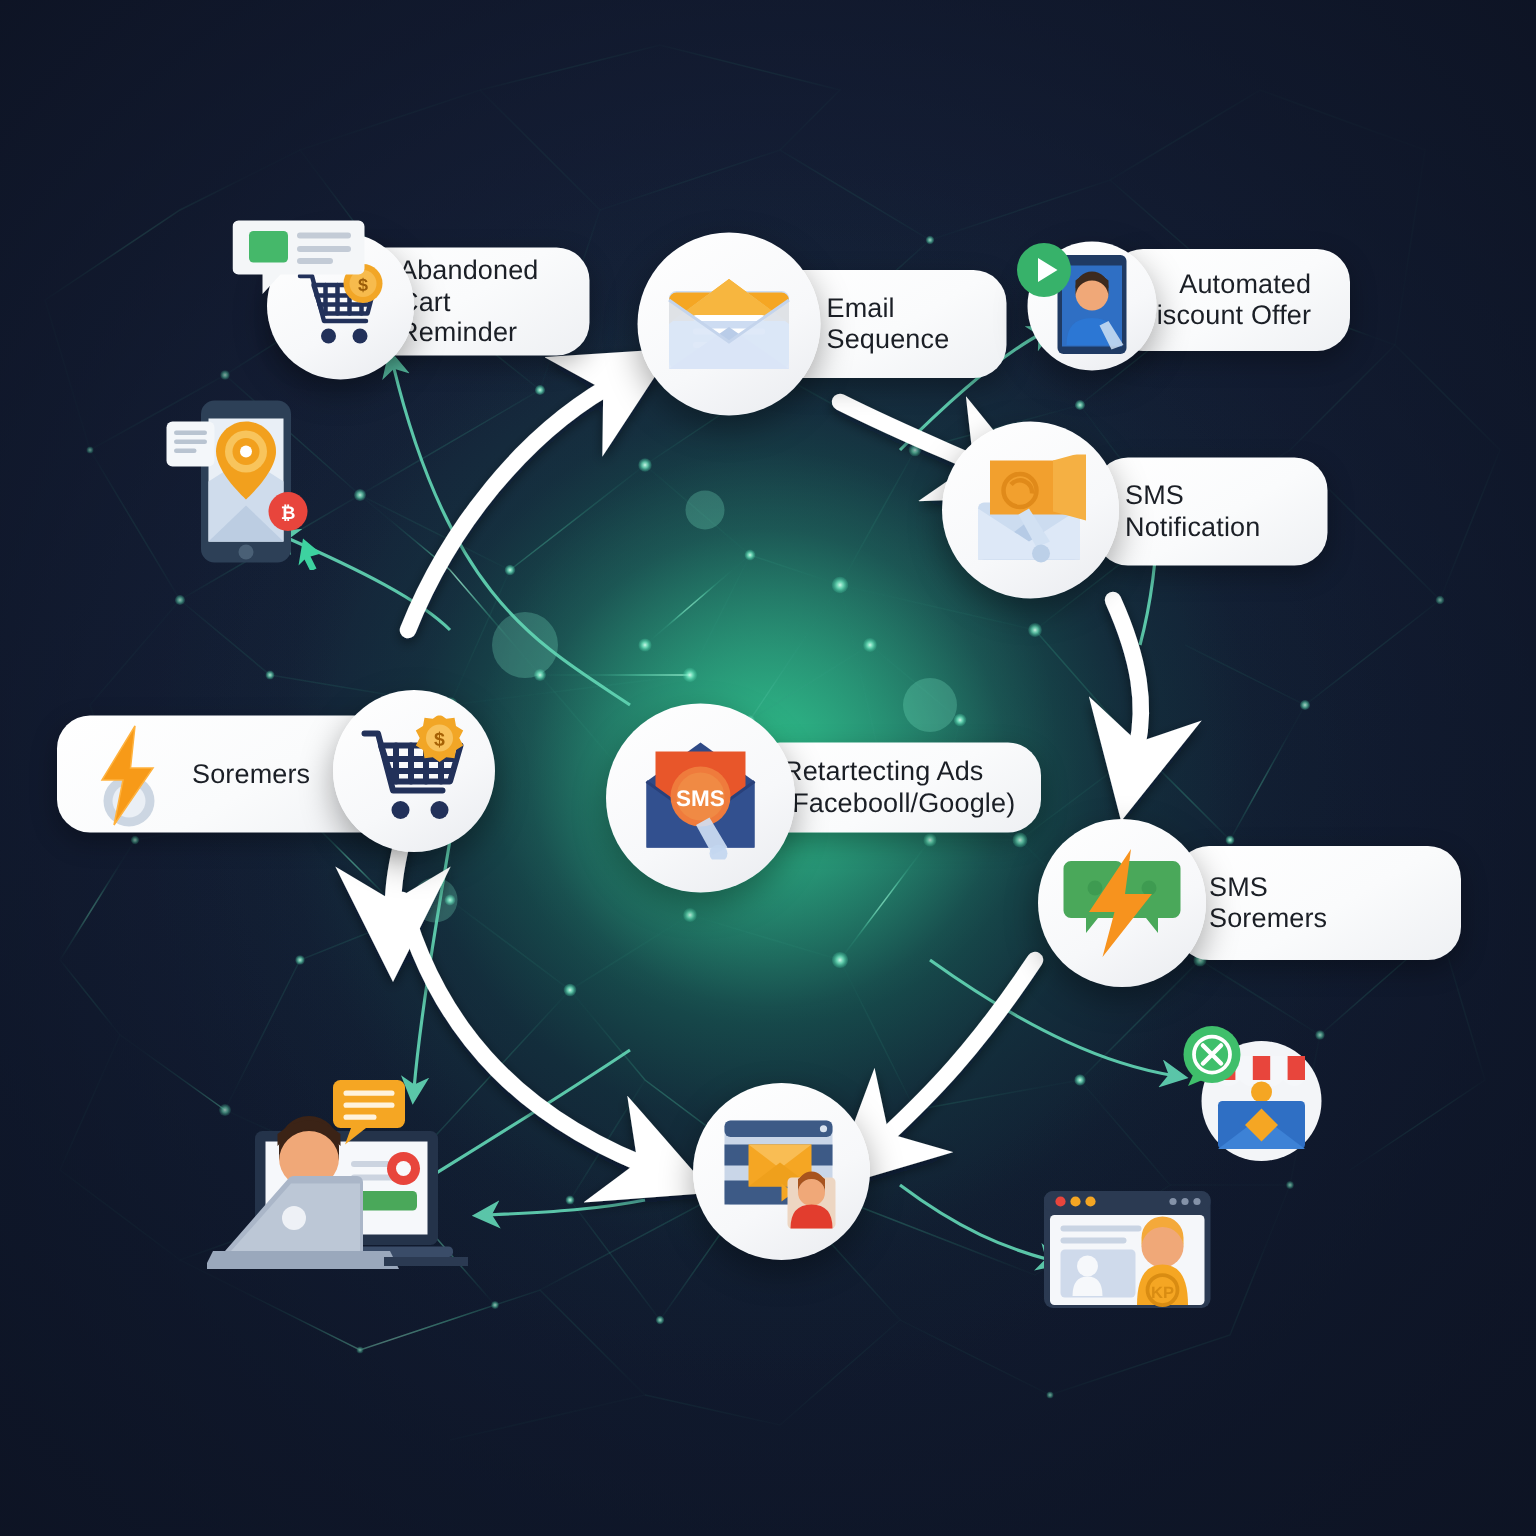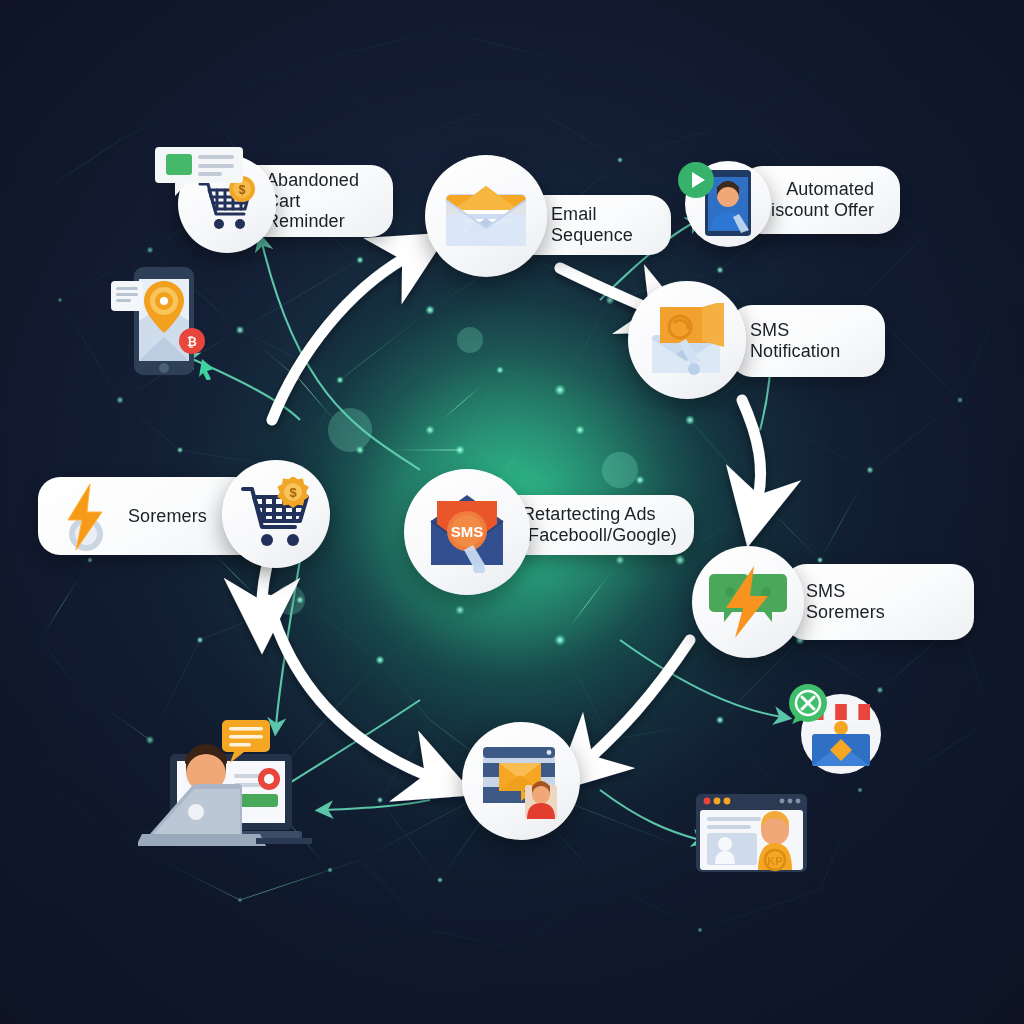--- a/index.html
+++ b/index.html
@@ -241,21 +241,21 @@
       <rect x="11" y="11" width="26" height="21" rx="3" fill="#45b86a"></rect>
       <g fill="#c3cbd6">
           <rect x="43" y="12" width="36" height="4" rx="2"></rect>
           <rect x="43" y="21" width="36" height="4" rx="2"></rect>
           <rect x="43" y="29" width="24" height="4" rx="2"></rect>
         </g>
     </svg>
   </div>
 
   <div class="node">
-    <div class="pill" style="left:505px;top:195px;width:166px;height:60px;padding-left:46px;">
+    <div class="pill" style="left:505px;top:180px;width:166px;height:72px;padding-left:46px;">
       <span class="txt">Email
 Sequence</span>
     </div>
     <div class="disc" style="left:425px;top:155px;width:122px;height:122px;">
       <svg width="88" height="72" viewBox="0 0 88 72">
         <rect x="4" y="14" width="80" height="52" rx="5" fill="#cddcf2"></rect>
         <path d="M44 6 L84 36 L84 20 a5 5 0 0 0 -5 -5 L9 15 a5 5 0 0 0 -5 5 L4 36 Z" fill="#f5a623"></path>
         <path d="M44 6 L82 34 L6 34 Z" fill="#f7b63f"></path>
         <g fill="#ffffff">
             <rect x="20" y="30" width="48" height="4" rx="2"></rect>

